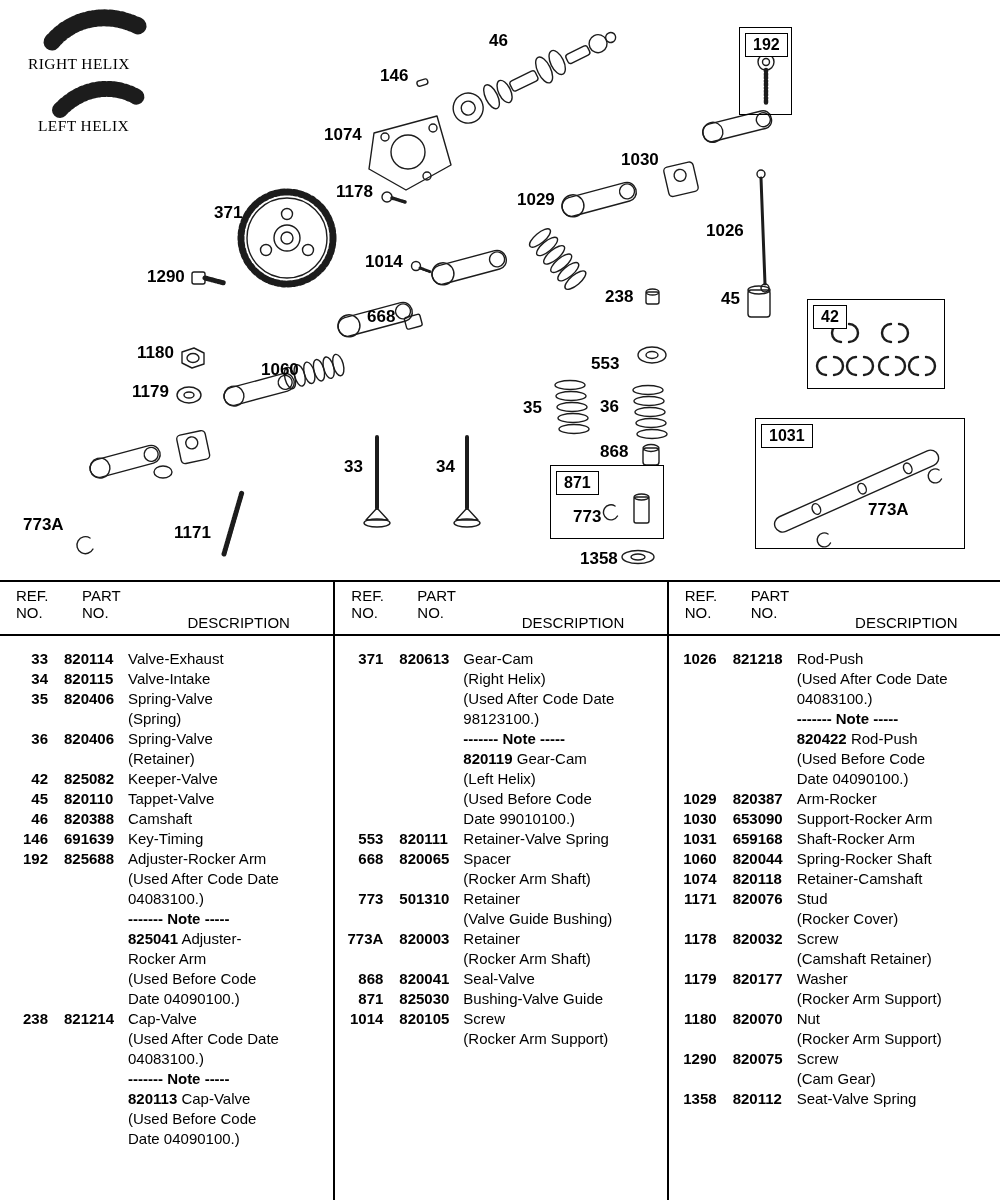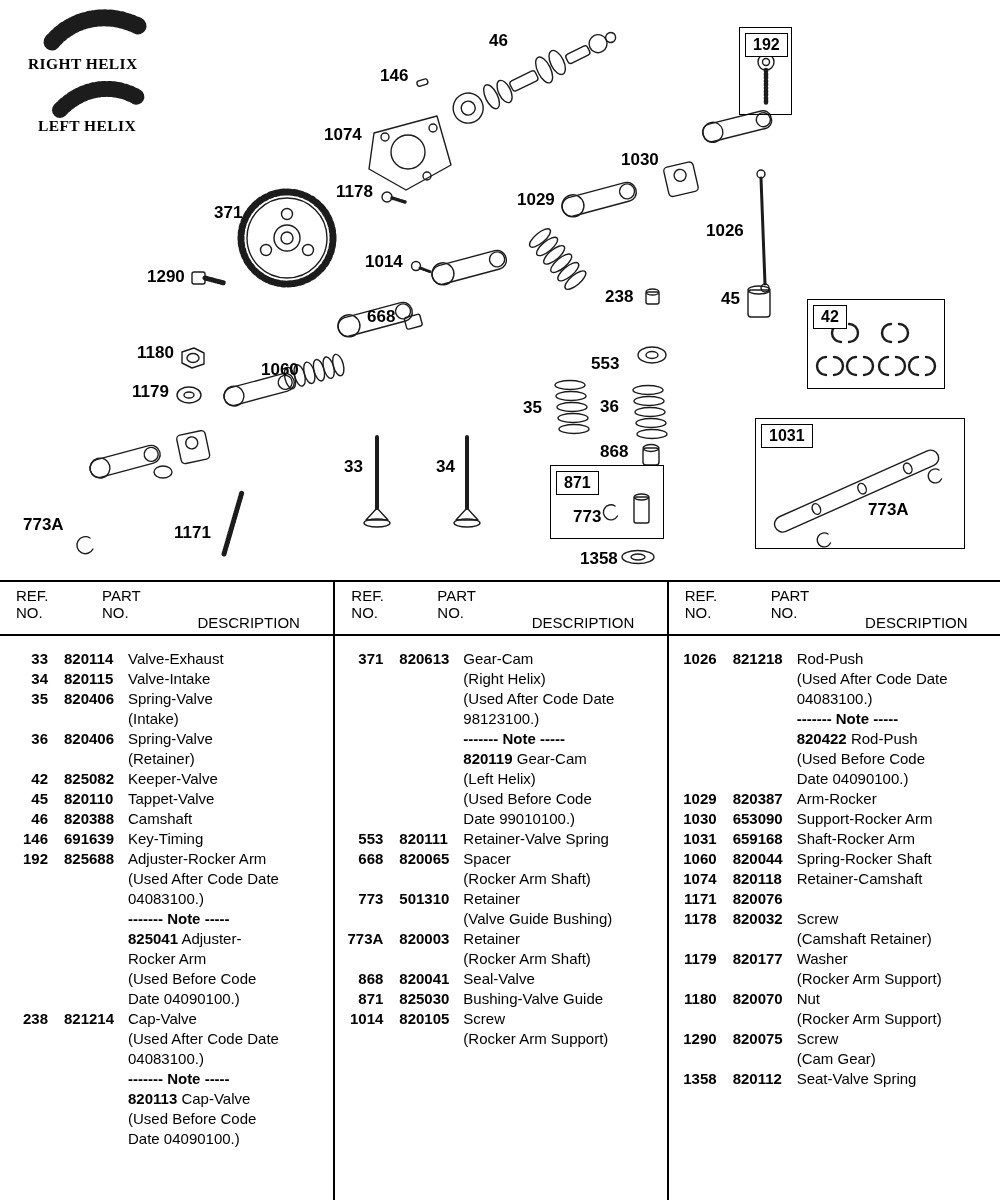--- a/index.html
+++ b/index.html
@@ -13,21 +13,21 @@
   }
   
   .diagram { position: absolute; top: 0; left: 0; width: 1000px; height: 580px; }
   .diagram svg { position: absolute; top: 0; left: 0; }
   .callout {
     position: absolute; font-size: 17px; font-weight: bold;
     white-space: nowrap; line-height: 1;
   }
   .helix-label {
     position: absolute; font-family: "Liberation Serif", serif;
-    font-size: 15.5px; font-weight: bold; letter-spacing: .4px; line-height: 1;
+    font-size: 15.5px; font-weight: normal; letter-spacing: .4px; line-height: 1;
   }
   .part-box { position: absolute; border: 1.7px solid #000; }
   .box-label {
     position: absolute; top: 5px; left: 5px;
     border: 1.7px solid #000; padding: 0 7px;
     font-size: 16px; font-weight: bold; line-height: 22px;
     background: #fff;
   }
   .box-extra { position: absolute; font-size: 17px; font-weight: bold; line-height: 1; }
   
@@ -38,21 +38,21 @@
     display: flex;
   }
   .tcol { width: 333.33px; flex: none; }
   .tcol + .tcol { border-left: 2.2px solid #000; }
   .thead {
     height: 54px; border-bottom: 2.2px solid #000;
     display: flex; align-items: flex-start;
     padding: 5px 10px 0 16px; font-size: 15px; line-height: 17px;
   }
   .h-ref { width: 46px; }
-  .h-part { width: 72px; margin-left: 40px; }
+  .h-part { width: 72px; margin-left: 20px; }
   .h-desc { flex: 1; text-align: center; align-self: flex-end; padding-bottom: 3px; }
   .tbody { padding-top: 13px; font-size: 15px; line-height: 20px; }
   .entry { display: flex; align-items: flex-start; }
   .ref  { width: 48px; text-align: right; font-weight: bold; flex: none; }
   .part { width: 64px; margin-left: 16px; font-weight: bold; flex: none; }
   .desc { flex: 1; }
   .desc .b { font-weight: bold; }
 </style>
 </head>
 <body>
@@ -354,21 +354,21 @@
           <span class="part">820115</span>
           <div class="desc">
             <div class="line"><span>Valve-Intake</span></div>
           </div>
         </div>
         <div class="entry">
           <span class="ref">35</span>
           <span class="part">820406</span>
           <div class="desc">
             <div class="line"><span>Spring-Valve</span></div>
-            <div class="line"><span>(Intake)</span></div>
+            <div class="line"><span>(Spring)</span></div>
           </div>
         </div>
         <div class="entry">
           <span class="ref">36</span>
           <span class="part">820406</span>
           <div class="desc">
             <div class="line"><span>Spring-Valve</span></div>
             <div class="line"><span>(Retainer)</span></div>
           </div>
         </div>
@@ -569,20 +569,24 @@
         <div class="entry">
           <span class="ref">1074</span>
           <span class="part">820118</span>
           <div class="desc">
             <div class="line"><span>Retainer-Camshaft</span></div>
           </div>
         </div>
         <div class="entry">
           <span class="ref">1171</span>
           <span class="part">820076</span>
+          <div class="desc">
+            <div class="line"><span>Stud</span></div>
+            <div class="line"><span>(Rocker Cover)</span></div>
+          </div>
         </div>
         <div class="entry">
           <span class="ref">1178</span>
           <span class="part">820032</span>
           <div class="desc">
             <div class="line"><span>Screw</span></div>
             <div class="line"><span>(Camshaft Retainer)</span></div>
           </div>
         </div>
         <div class="entry">

